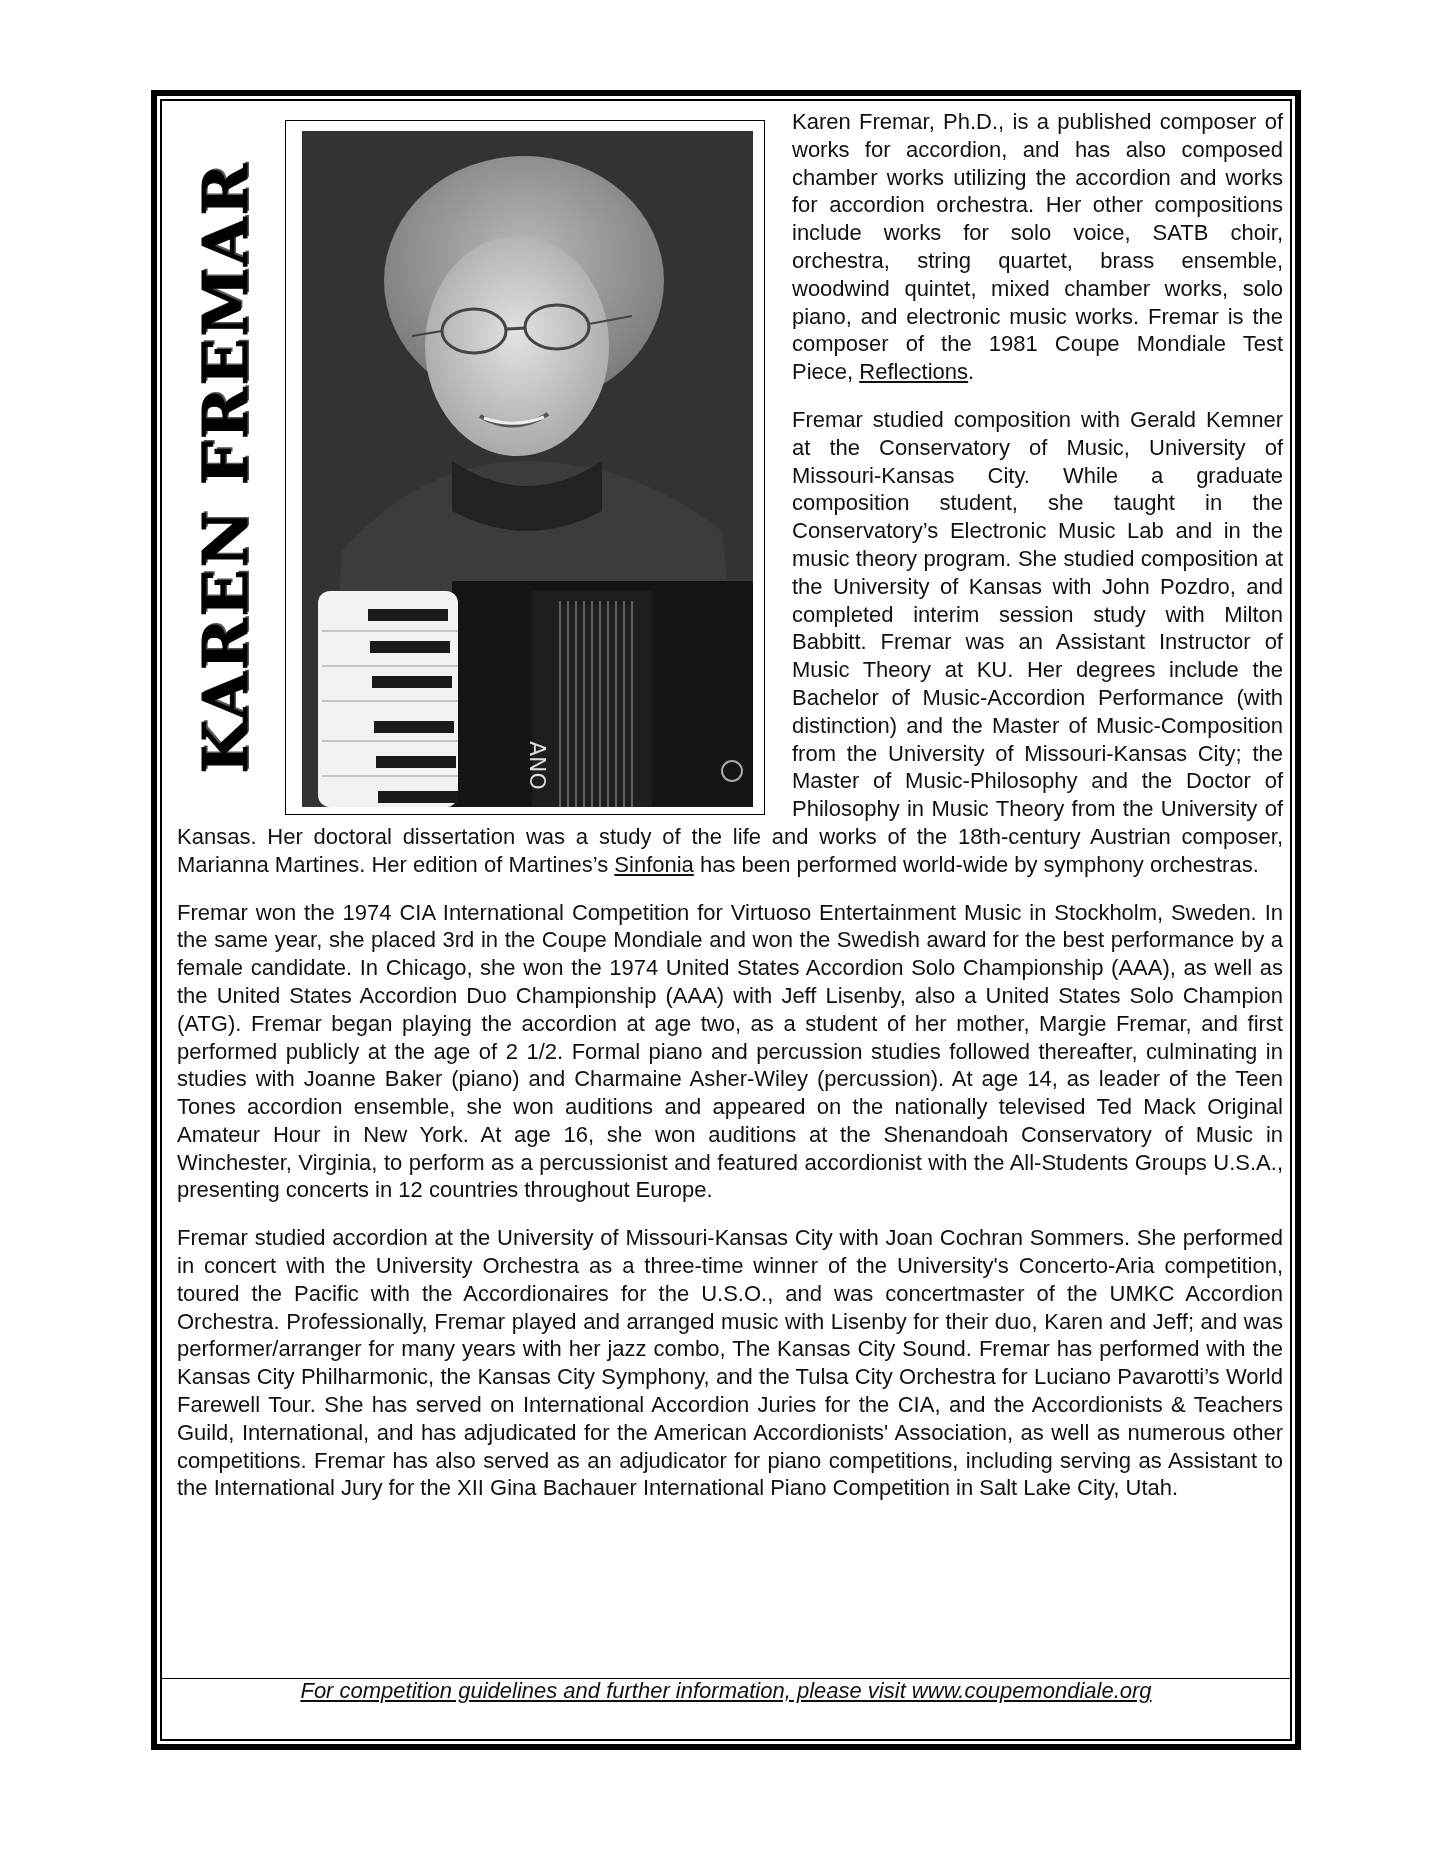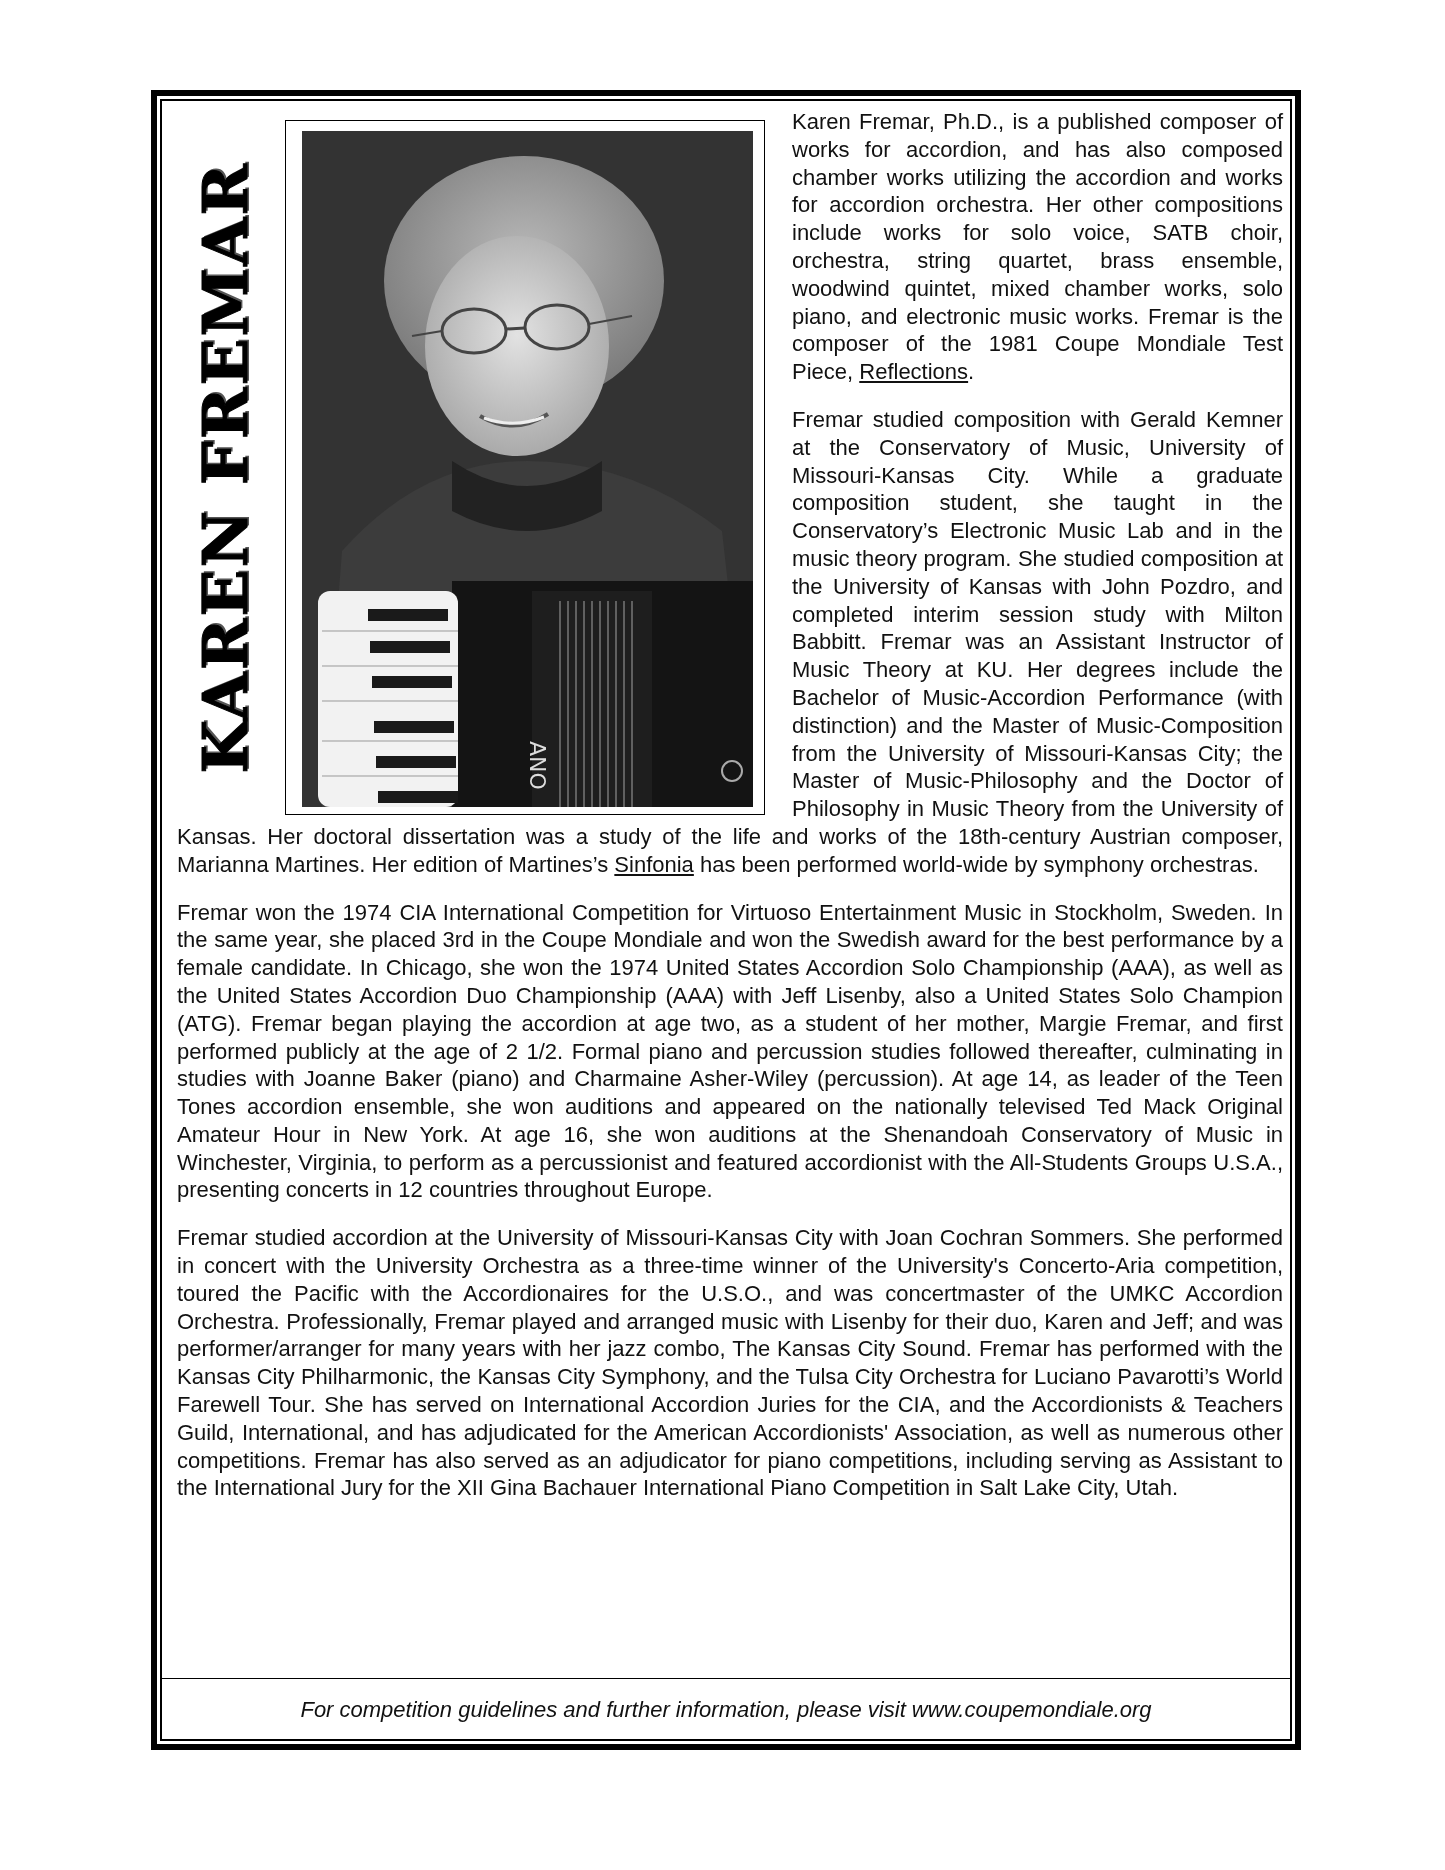--- a/index.html
+++ b/index.html
@@ -19,22 +19,22 @@
   .photo { position: absolute; left: 16px; top: 10px; width: 451px; height: 676px; overflow: hidden;
            background: radial-gradient(ellipse at 50% 30%, #3a3a3a 0%, #2a2a2a 60%, #1e1e1e 100%); }
   .photo svg { width: 100%; height: 100%; display: block; }
   .text-block { position: absolute; left: 177px; top: 108px; width: 1114px; font-size: 22px;
                 line-height: 27.8px; text-align: justify; }
   .float-spacer { float: left; width: 615px; height: 712px; }
   .text-block p { margin: 0 8px 20px 0; }
   .u { text-decoration: underline; }
   .footer-rule { position: absolute; left: 161px; width: 1130px; top: 1678px; border-top: 1.5px solid #000; }
   .footer { position: absolute; left: 161px; width: 1130px; top: 1678px; height: 64px;
-            display: flex; align-items: center; justify-content: center;
-            font-style: italic; font-size: 22px; }
+            display: flex; align-items: flex-start; justify-content: center;
+            font-style: italic; font-size: 22px; text-decoration: underline; }
 </style>
 </head>
 <body>
 
 <div class="frame-outer">
   <div class="frame-inner2"></div>
 </div>
 
 <div class="vtitle">
   <div class="vtitle-text">KAREN FREMAR</div>

